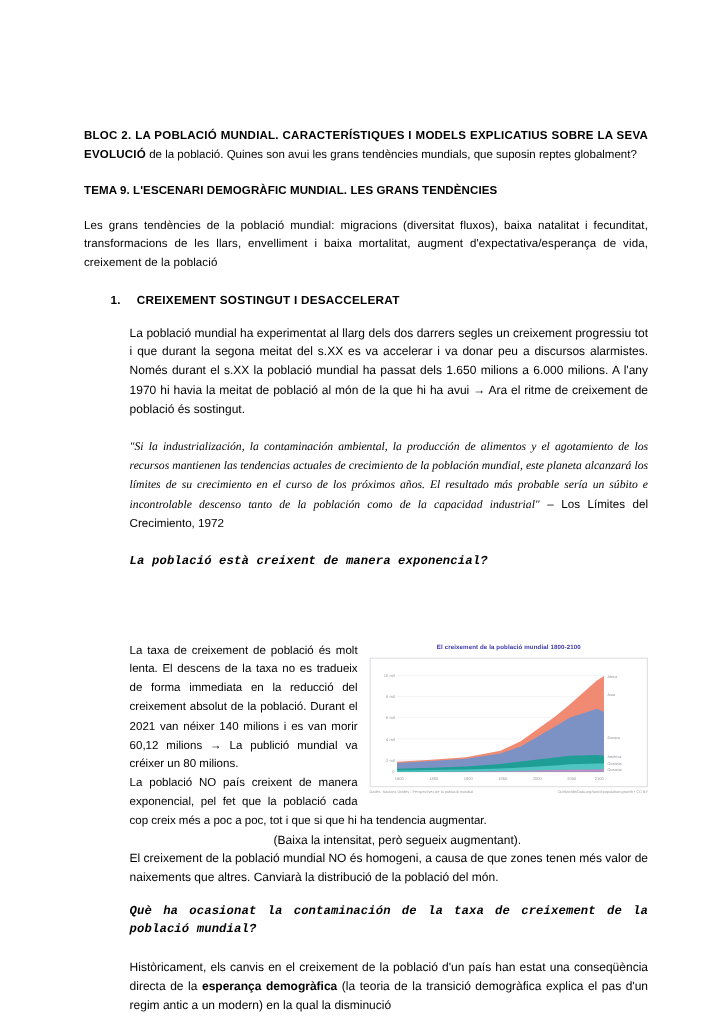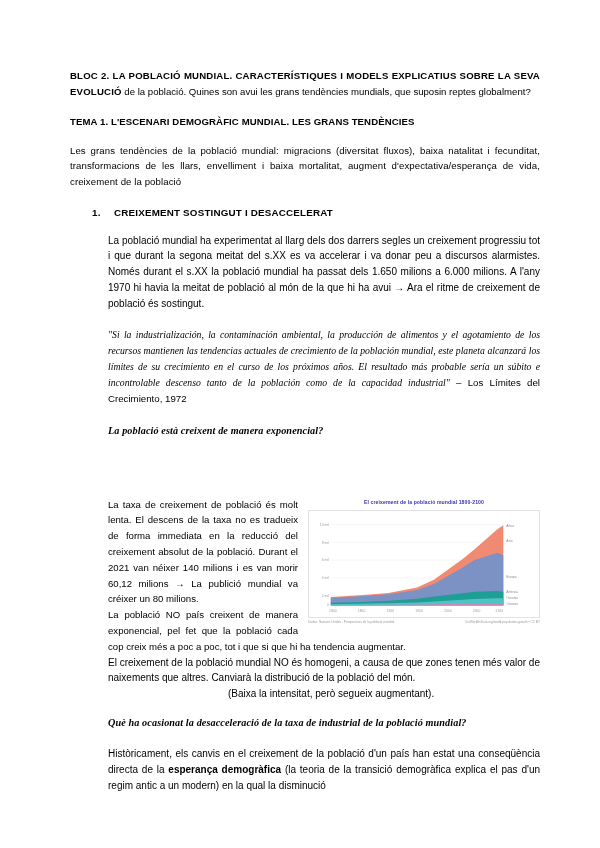--- a/index.html
+++ b/index.html
@@ -12,21 +12,21 @@
     height: 848px;
     font-family: "Liberation Sans", sans-serif;
     color: #000000;
     overflow: hidden;
   }
   .page {
     position: relative;
     width: 600px;
     height: 628px;
     box-sizing: border-box;
-    padding: 68px 60px 0 70px;
+    padding: 106px 60px 0 70px;
   }
   p, h1, h2, h3 {
     margin: 0;
   }
   .blk {
     font-size: 9.6px;
     line-height: 15.6px;
     text-align: justify;
     letter-spacing: 0.01em;
   }
@@ -76,21 +76,21 @@
     font-size: 9.7px;
     line-height: 16px;
     text-align: justify;
     margin-top: 15px;
   }
   .quote .src {
     font-family: "Liberation Sans", sans-serif;
     font-style: normal;
   }
   .q-head {
-    font-family: Liberation Serif, serif;
+    font-family: Liberation Mono, monospace;
     font-weight: bold;
     font-style: italic;
     font-size: 10.2px;
     line-height: 15px;
     text-align: justify;
     letter-spacing: 0.01em;
   }
   .gap-16 { height: 16px; }
   .gap-13 { height: 13px; }
   .gap-11 { height: 11px; }
@@ -159,21 +159,21 @@
 </style>
 </head>
 <body>
 
 <div class="page">
 
   <p class="title-para">
     <b>BLOC 2. LA POBLACIÓ MUNDIAL. CARACTERÍSTIQUES I MODELS EXPLICATIUS SOBRE LA SEVA EVOLUCIÓ</b><span> de la població. Quines son avui les grans tendències mundials, que suposin reptes globalment?</span>
   </p>
 
-  <p class="sec-head">TEMA 1. L'ESCENARI DEMOGRÀFIC MUNDIAL. LES GRANS TENDÈNCIES</p>
+  <p class="sec-head">TEMA 9. L'ESCENARI DEMOGRÀFIC MUNDIAL. LES GRANS TENDÈNCIES</p>
 
   <p class="blk intro">Les grans tendències de la població mundial: migracions (diversitat fluxos), baixa natalitat i fecunditat, transformacions de les llars, envelliment i baixa mortalitat, augment d'expectativa/esperança de vida, creixement de la població</p>
 
   <div class="numbered">
     <span class="num">1.</span>
     <span>CREIXEMENT SOSTINGUT I DESACCELERAT</span>
   </div>
 
   <div class="indented">
     <p class="body-para">La població mundial ha experimentat al llarg dels dos darrers segles un creixement progressiu tot i que durant la segona meitat del s.XX es va accelerar i va donar peu a discursos alarmistes. Només durant el s.XX la població mundial ha passat dels 1.650 milions a 6.000 milions. A l'any 1970 hi havia la meitat de població al món de la que hi ha avui → Ara el ritme de creixement de població és sostingut.</p>
@@ -254,26 +254,26 @@
         </div>
       </div>
     </div>
 
     <p class="wrap-text">La taxa de creixement de població és molt lenta. El descens de la taxa no es tradueix de forma immediata en la reducció del creixement absolut de la població. Durant el 2021 van néixer 140 milions i es van morir 60,12 milions → La publició mundial va créixer un 80 milions.</p>
     <p class="wrap-text">La població NO país creixent de manera exponencial, pel fet que la població cada cop creix més a poc a poc, tot i que si que hi ha tendencia augmentar.</p>
     <div class="clearer"></div>
   </div>
 
   <div class="indented">
+    <p class="body-para" style="text-indent:120px">(Baixa la intensitat, però segueix augmentant).</p>
     <p class="body-para">El creixement de la població mundial NO és homogeni, a causa de que zones tenen més valor de naixements que altres. Canviarà la distribució de la població del món.</p>
-    <p class="body-para" style="text-indent:120px">(Baixa la intensitat, però segueix augmentant).</p>
 
     <div class="gap-13"></div>
 
-    <p class="q-head">Què ha ocasionat la desacceleració de la taxa de industrial de la població mundial?</p>
+    <p class="q-head">Què ha ocasionat la contaminación de la taxa de creixement de la població mundial?</p>
 
     <div class="gap-16"></div>
 
     <p class="body-para">
       <span>Històricament, els canvis en el creixement de la població d'un país han estat una conseqüència directa de la </span><b>esperança demogràfica</b><span> (la teoria de la transició demogràfica explica el pas d'un regim antic a un modern) en la qual la disminució</span>
     </p>
   </div>
 
 </div>
 

